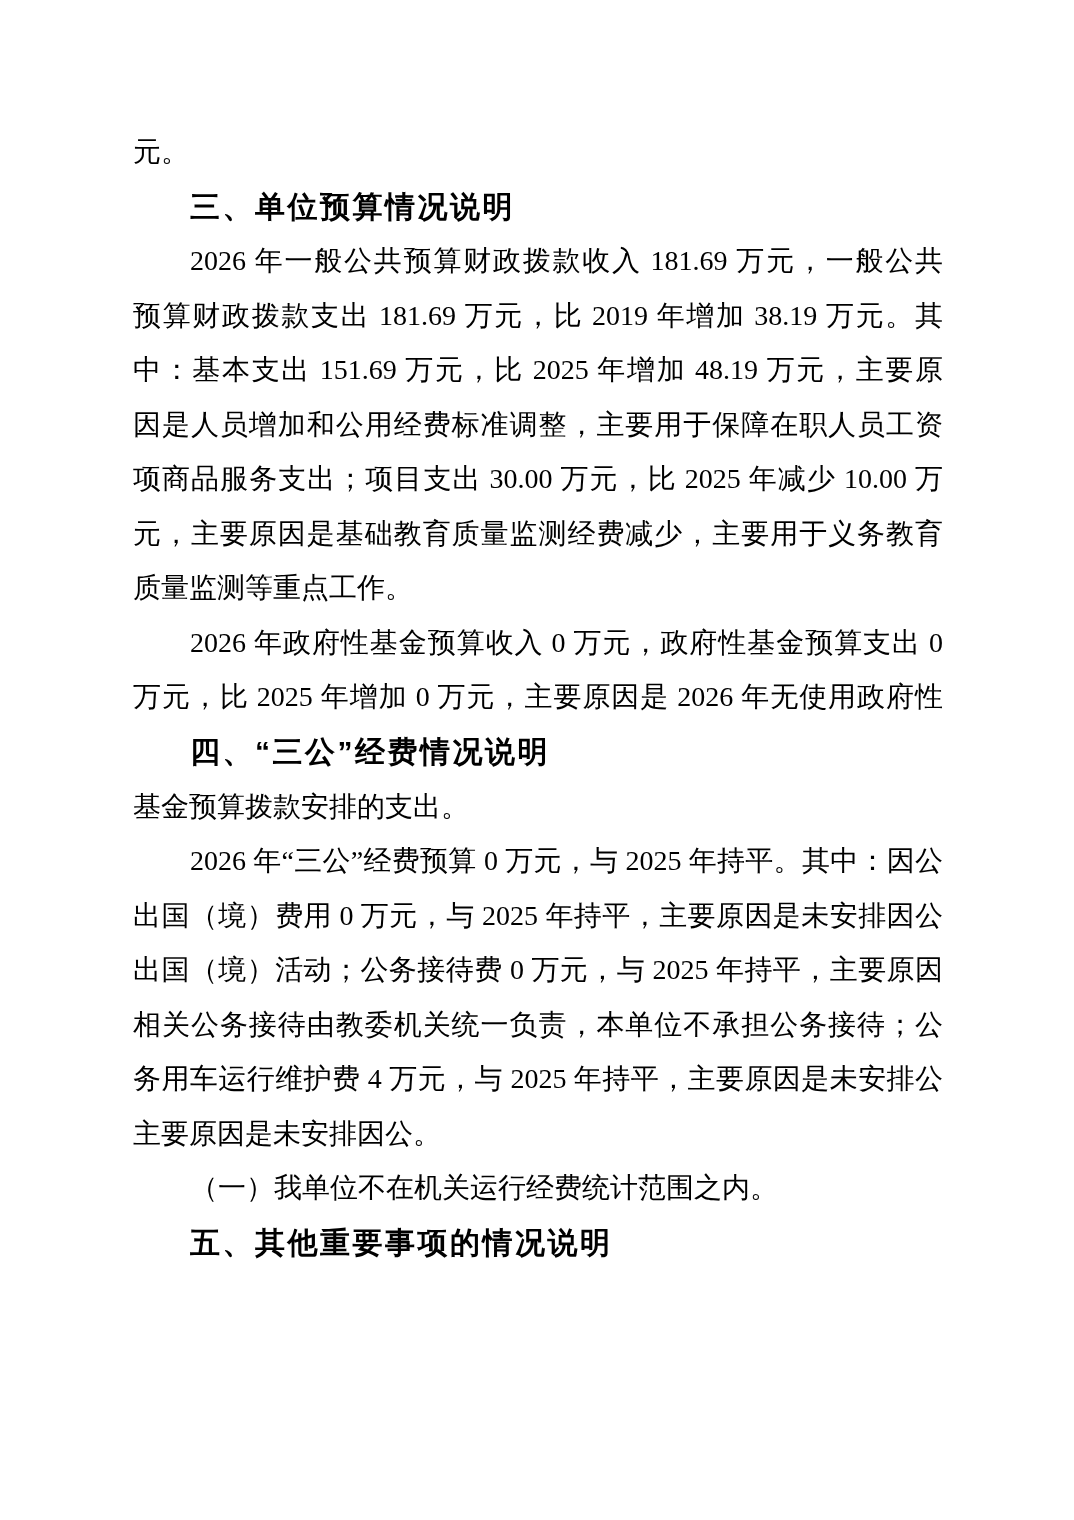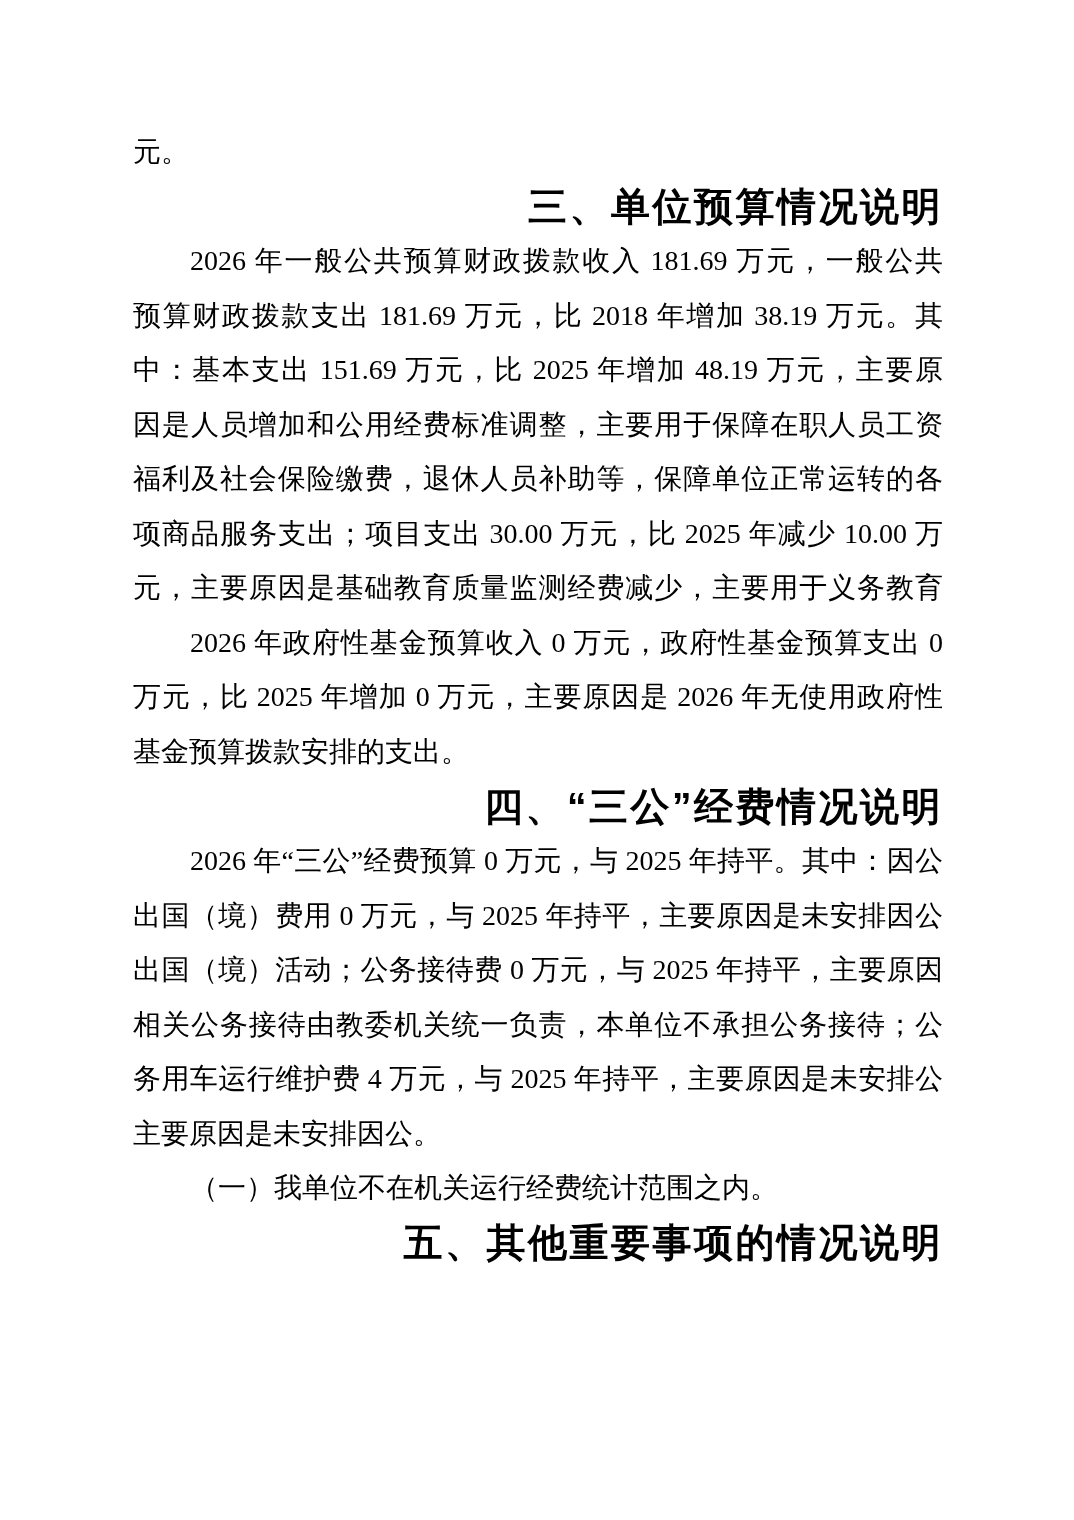--- a/index.html
+++ b/index.html
@@ -32,44 +32,43 @@
     text-align: justify;
     text-align-last: justify;
     text-justify: inter-character;
   }
   .line.indent {
     text-indent: 57px;
   }
   .line.heading {
     font-family: "Liberation Sans", "DejaVu Sans", sans-serif;
     font-weight: 700;
-    font-size: 39px;
+    font-size: 30px;
     letter-spacing: 2.5px;
     text-indent: 57px;
-    text-align: right;
   }
 </style>
 </head>
 <body>
 
 <div class="page">
   <div class="textblock">
     <div class="line">元。</div>
     <div class="line heading">三、单位预算情况说明</div>
     <div class="line justify indent">2026 年一般公共预算财政拨款收入 181.69 万元，一般公共</div>
-    <div class="line justify">预算财政拨款支出 181.69 万元，比 2018 年增加 38.19 万元。其</div>
+    <div class="line justify">预算财政拨款支出 181.69 万元，比 2019 年增加 38.19 万元。其</div>
     <div class="line justify">中：基本支出 151.69 万元，比 2025 年增加 48.19 万元，主要原</div>
     <div class="line justify">因是人员增加和公用经费标准调整，主要用于保障在职人员工资</div>
-    <div class="line justify">福利及社会保险缴费，退休人员补助等，保障单位正常运转的各</div>
     <div class="line justify">项商品服务支出；项目支出 30.00 万元，比 2025 年减少 10.00 万</div>
     <div class="line justify">元，主要原因是基础教育质量监测经费减少，主要用于义务教育</div>
+    <div class="line">质量监测等重点工作。</div>
     <div class="line justify indent">2026 年政府性基金预算收入 0 万元，政府性基金预算支出 0</div>
     <div class="line justify">万元，比 2025 年增加 0 万元，主要原因是 2026 年无使用政府性</div>
+    <div class="line heading">四、“三公”经费情况说明</div>
     <div class="line">基金预算拨款安排的支出。</div>
-    <div class="line heading">四、“三公”经费情况说明</div>
     <div class="line justify indent">2026 年“三公”经费预算 0 万元，与 2025 年持平。其中：因公</div>
     <div class="line justify">出国（境）费用 0 万元，与 2025 年持平，主要原因是未安排因公</div>
     <div class="line justify">出国（境）活动；公务接待费 0 万元，与 2025 年持平，主要原因</div>
     <div class="line justify">相关公务接待由教委机关统一负责，本单位不承担公务接待；公</div>
     <div class="line justify">务用车运行维护费 4 万元，与 2025 年持平，主要原因是未安排公</div>
     <div class="line">主要原因是未安排因公。</div>
     <div class="line indent">（一）我单位不在机关运行经费统计范围之内。</div>
     <div class="line heading">五、其他重要事项的情况说明</div>
   </div>
 </div>

